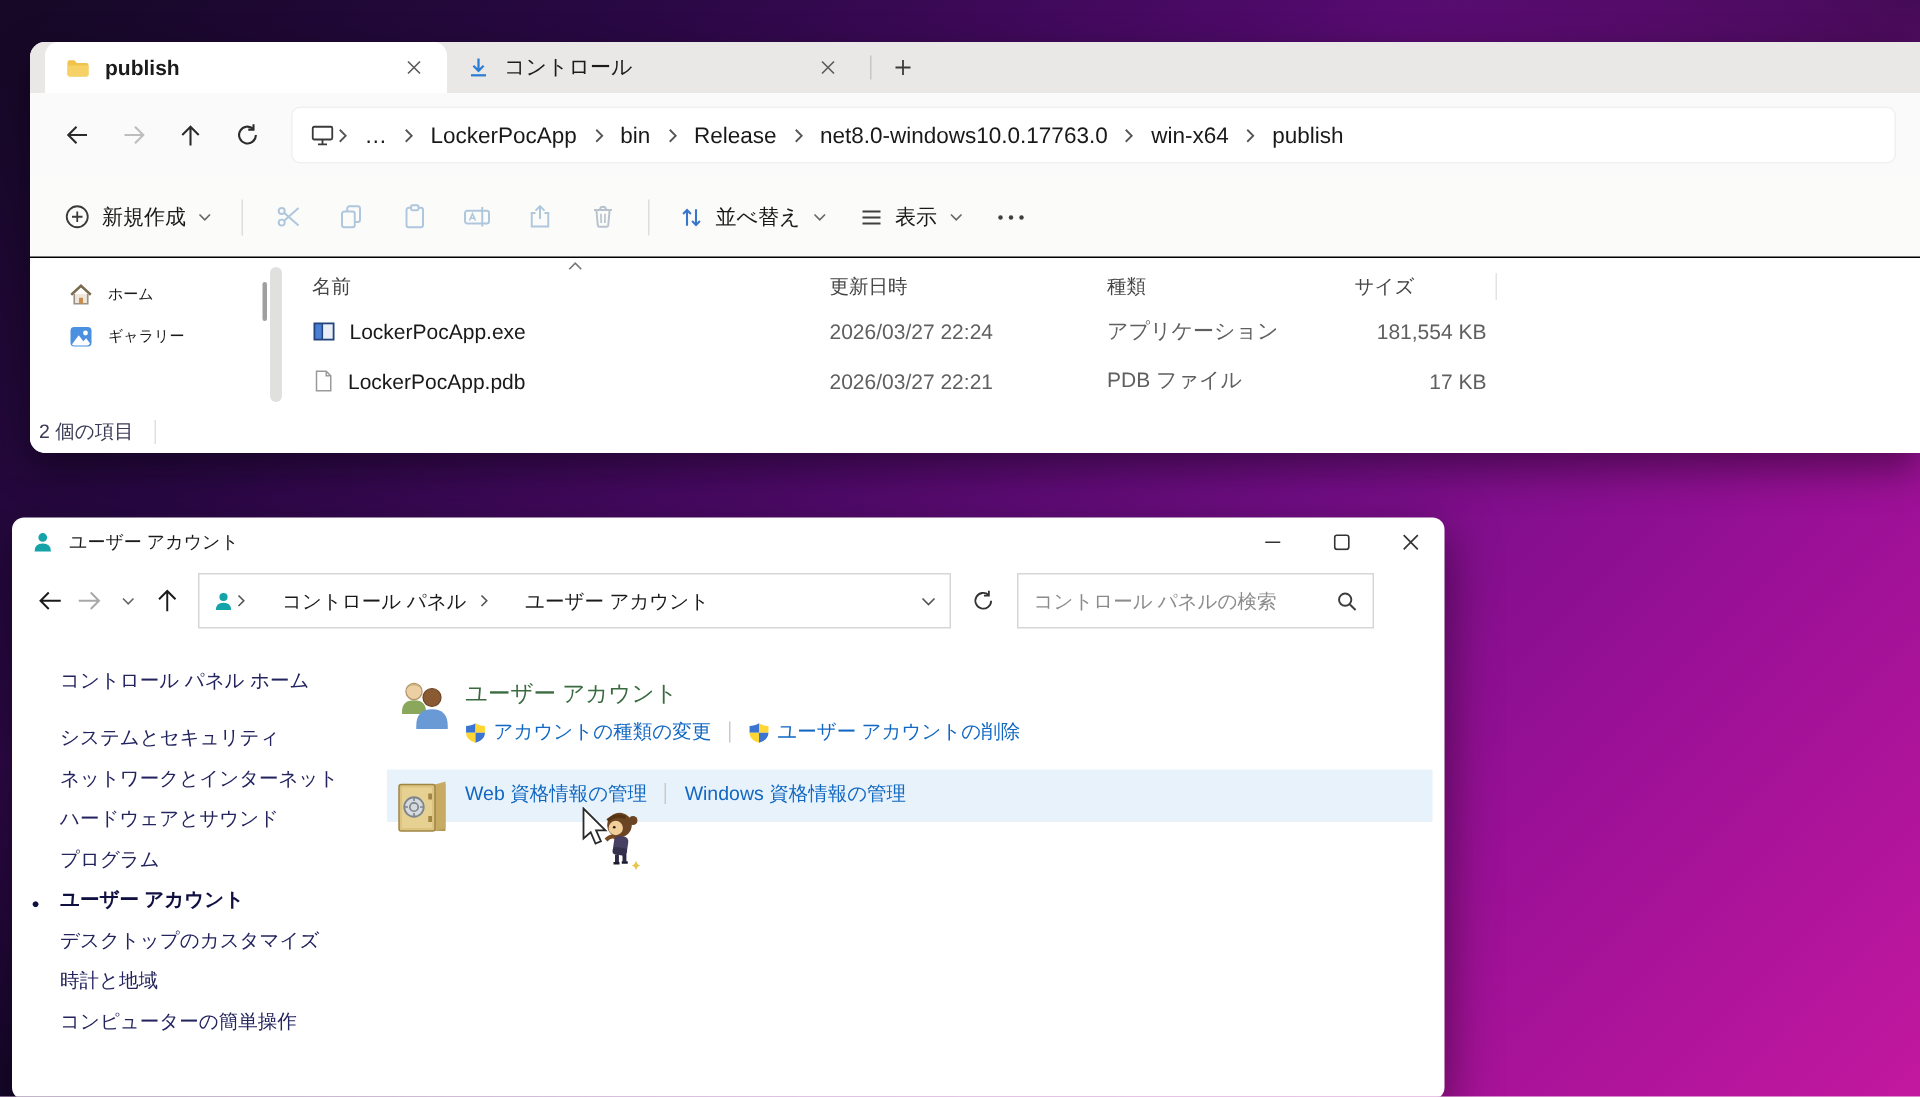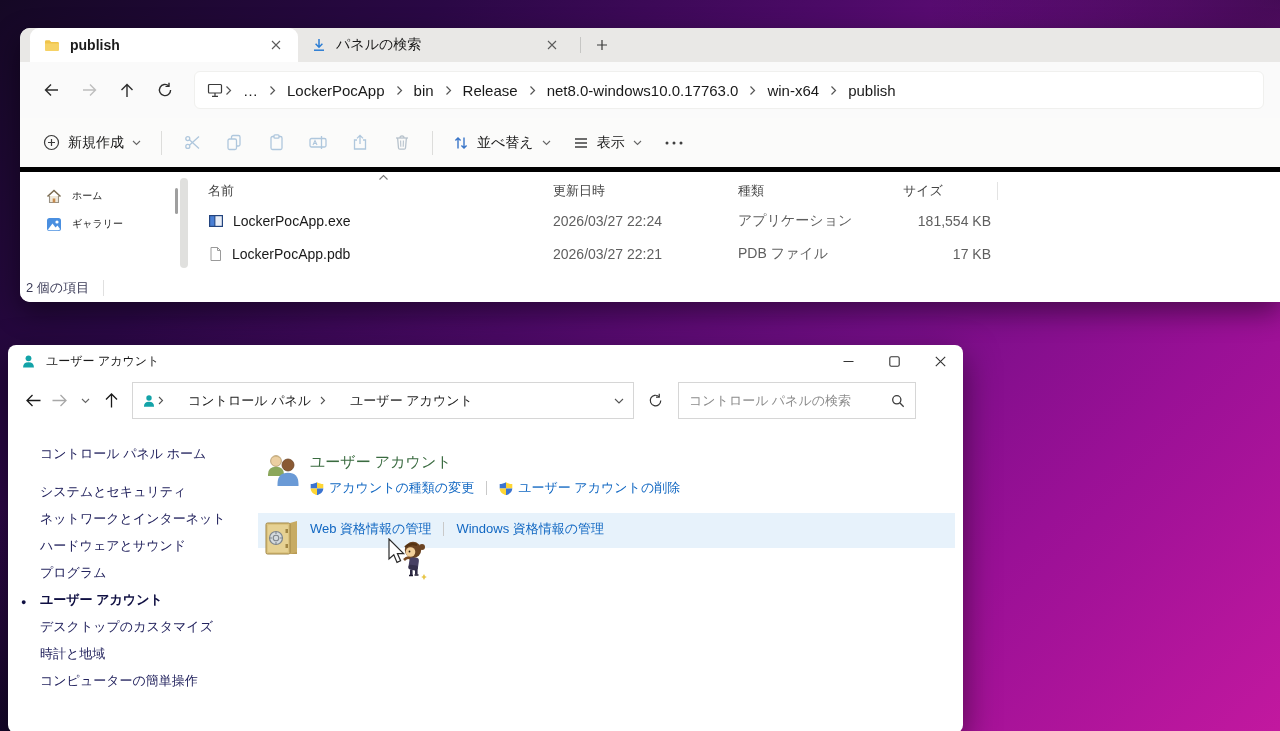--- a/index.html
+++ b/index.html
@@ -27,21 +27,21 @@
   .tab-divider { width:1px; height:16px; background:#c6c6c4; margin:0 6px; align-self:center; }
   .newtab-btn { width:30px; height:28px; display:flex; align-items:center; justify-content:center; align-self:center; }
 
   .navbar { height:56px; display:flex; align-items:center; padding:0 16px 0 12px; background:#fafafa; }
   .navbtn { width:38px; height:36px; display:flex; align-items:center; justify-content:center; border-radius:5px; }
   .addressbar { flex:1; height:38px; margin-left:10px; background:#fff; border:1px solid #f0f0ee; border-radius:6px;
     display:flex; align-items:center; padding:0 12px; font-size:15px; color:#191919; }
   .crumb { padding:0 9px; white-space:nowrap; }
   .crumb-chev { display:flex; padding:0 2px; }
 
-  .toolbar { height:54px; display:flex; align-items:center; padding:0 12px; background:#fbfbfa; border-bottom:5px solid #000000; }
+  .toolbar { height:54px; display:flex; align-items:center; padding:0 12px; background:#fbfbfa; border-bottom:1px solid #000000; }
   .tb-btn { display:flex; align-items:center; gap:8px; padding:0 11px; height:36px; border-radius:5px; font-size:14px; color:#191919; }
   .tb-ico { width:42px; height:36px; display:flex; align-items:center; justify-content:center; border-radius:5px; }
   .tb-sep { width:1px; height:24px; background:#dddddb; margin:0 9px; }
 
   .ex-body { display:flex; height:130px; background:#fff; position:relative; border-radius:0 0 0 10px; }
   .ex-side { width:160px; padding-top:10px; position:relative; }
   .side-item { display:flex; align-items:center; gap:10px; height:28px; padding-left:26px; font-size:10px; color:#191919; }
   .side-scroll { position:absolute; right:2px; top:16px; width:3px; height:26px; background:#9f9f9f; border-radius:2px; }
   .splitter { width:8px; height:90px; background:#e0e0de; border-radius:4px; margin-top:6px; }
   .filearea { flex:1; padding-left:20px; position:relative; }
@@ -109,21 +109,21 @@
           <svg width="10" height="10" viewBox="0 0 10 10">
             <path d="M1 1 L9 9 M9 1 L1 9" stroke="#5b5b5b" stroke-width="1.1" fill="none"></path>
           </svg>
         </span>
     </div>
     <div class="tab inactive">
       <svg width="14" height="14" viewBox="0 0 14 14">
           <path d="M7 1 V9 M3.6 5.8 L7 9.2 L10.4 5.8" stroke="#2b7cd3" stroke-width="1.5" fill="none"></path>
           <path d="M2 12.2 H12" stroke="#2b7cd3" stroke-width="1.5"></path>
         </svg>
-      <span>パネルの検索</span>
+      <span>コントロール</span>
       <span class="tab-close">
           <svg width="10" height="10" viewBox="0 0 10 10">
             <path d="M1 1 L9 9 M9 1 L1 9" stroke="#5b5b5b" stroke-width="1.1" fill="none"></path>
           </svg>
         </span>
     </div>
     <div class="tab-divider"></div>
     <div class="newtab-btn">
         <svg width="12" height="12" viewBox="0 0 12 12">
           <path d="M6 1 V11 M1 6 H11" stroke="#3a3a3a" stroke-width="1.2"></path>

